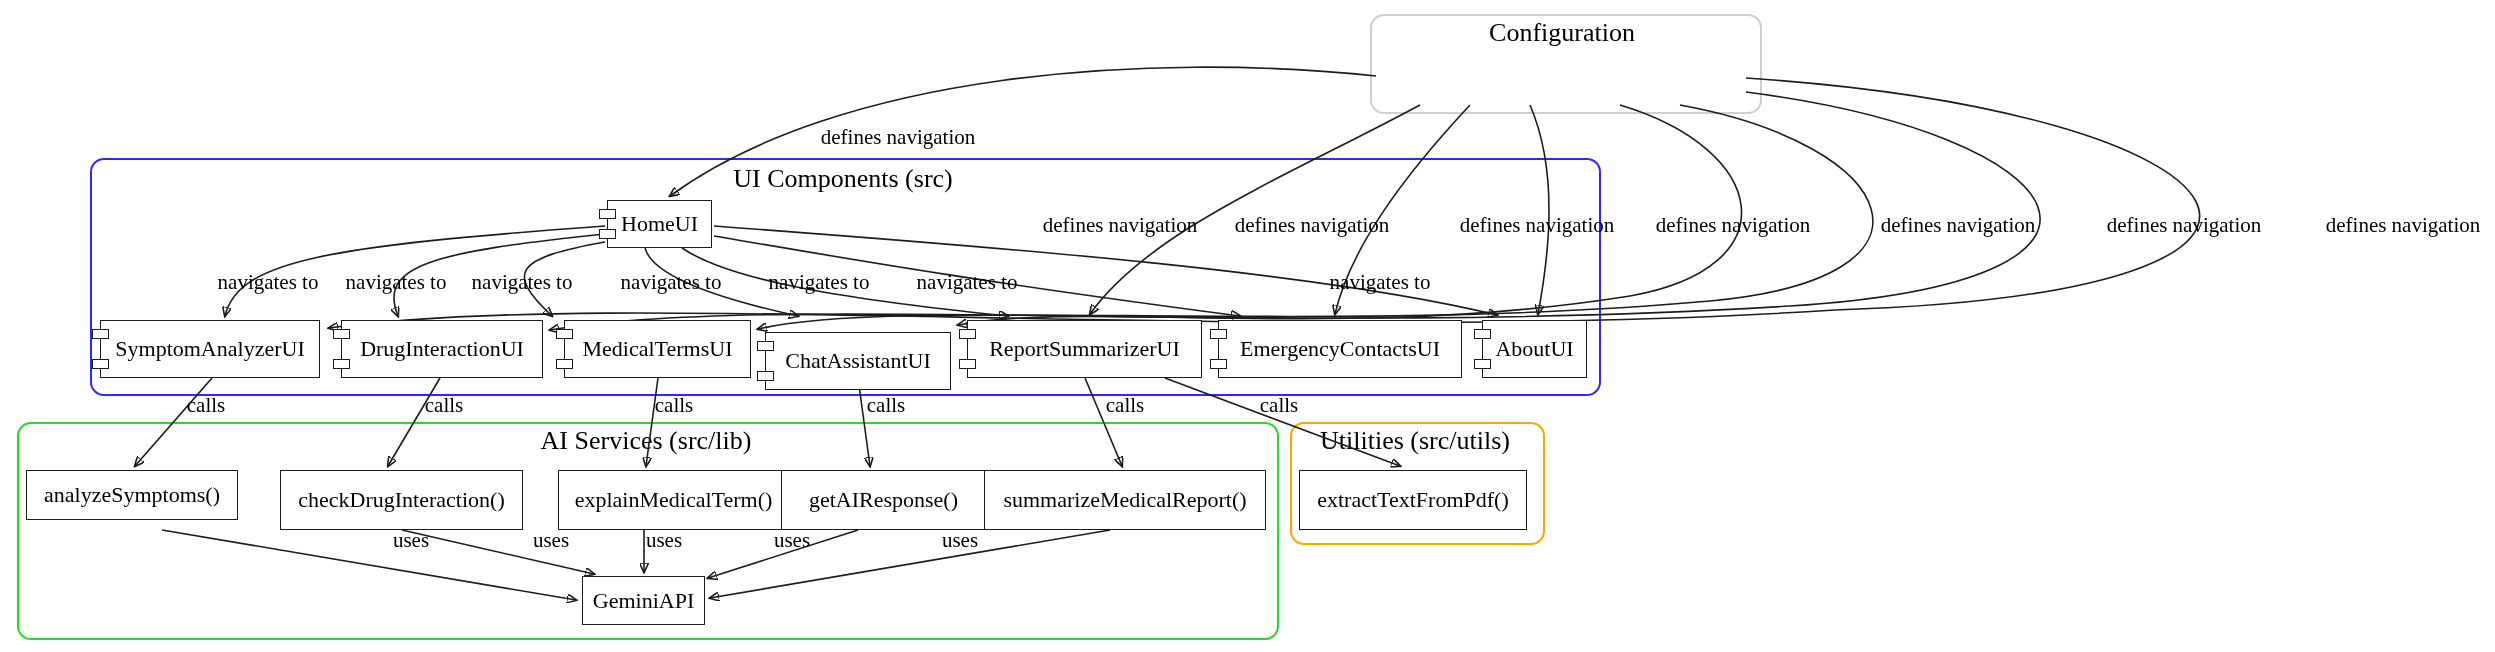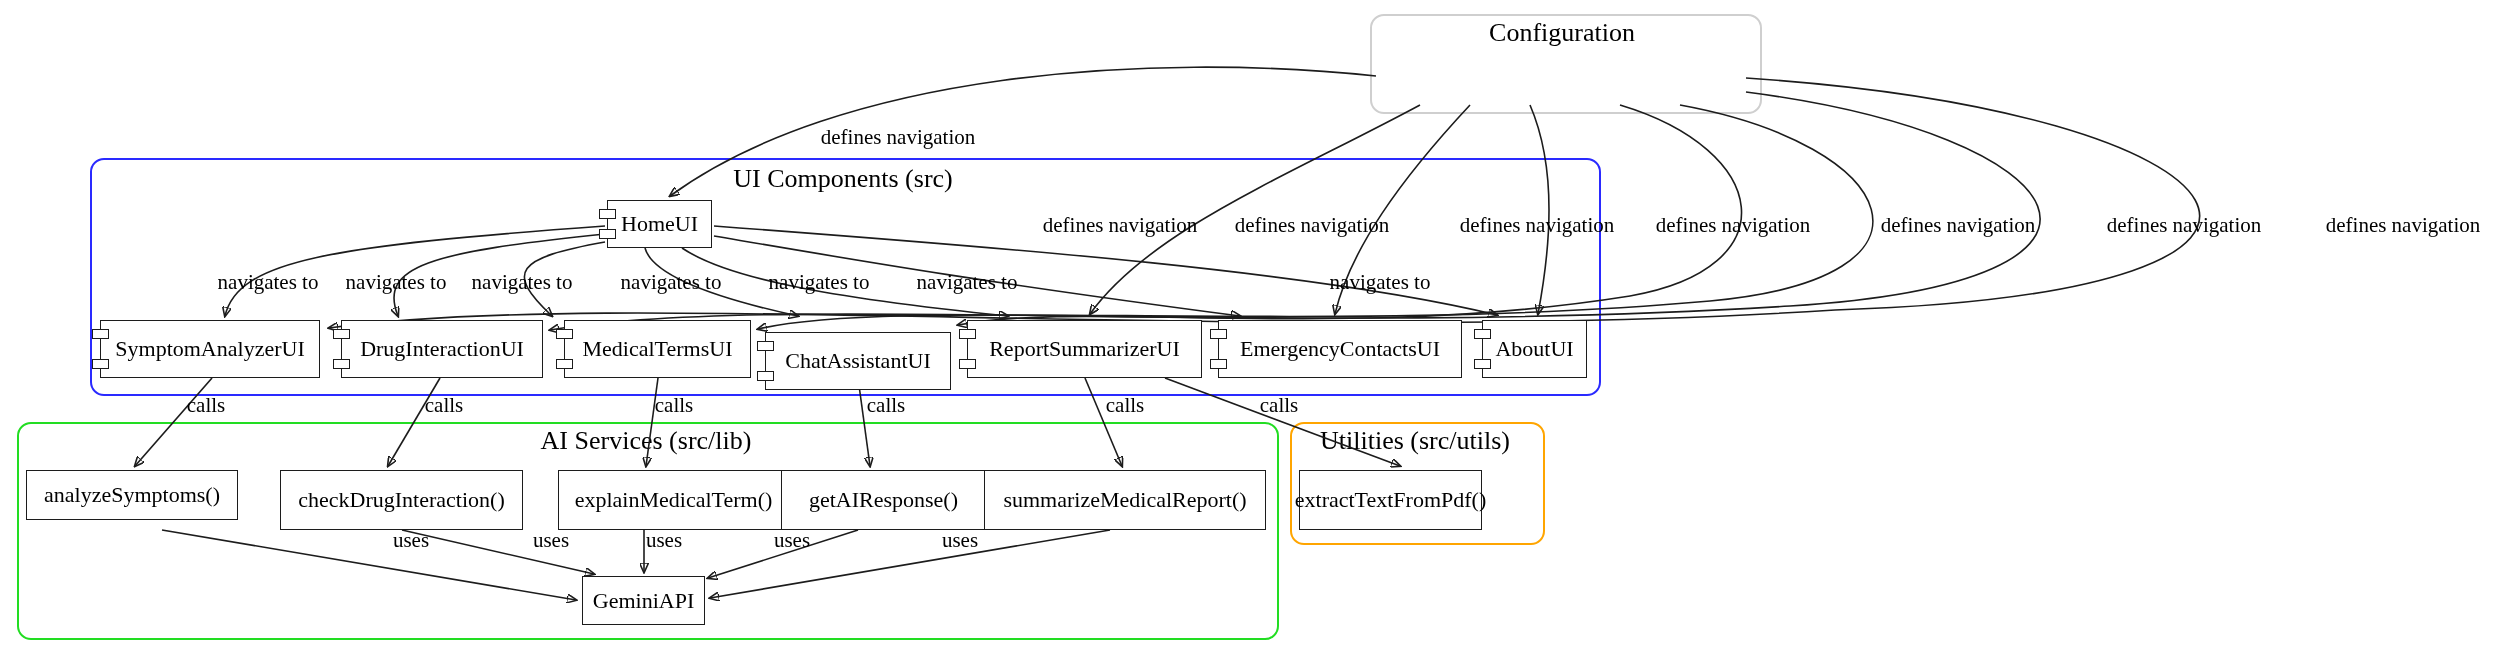--- a/index.html
+++ b/index.html
@@ -108,21 +108,21 @@
   <div class="node comp" style="left:1218px;top:320px;width:244px;height:58px;">EmergencyContactsUI</div>
   <div class="node comp" style="left:1482px;top:320px;width:105px;height:58px;">AboutUI</div>
 
   <div class="node" style="left:26px;top:470px;width:212px;height:50px;">analyzeSymptoms()</div>
   <div class="node" style="left:261px;top:470px;width:243px;height:60px;margin-left:19px;">checkDrugInteraction()</div>
   <div class="node" style="left:558px;top:470px;width:231px;height:60px;">explainMedicalTerm()</div>
   <div class="node" style="left:781px;top:470px;width:205px;height:60px;">getAIResponse()</div>
   <div class="node" style="left:984px;top:470px;width:282px;height:60px;">summarizeMedicalReport()</div>
   <div class="node" style="left:582px;top:576px;width:123px;height:49px;">GeminiAPI</div>
 
-  <div class="node" style="left:1299px;top:470px;width:183px;height:60px;">extractTextFromPdf()</div>
+  <div class="node" style="left:1299px;top:470px;width:228px;height:60px;">extractTextFromPdf()</div>
 
   <span class="edge-label" style="left:898px;top:137px;">defines navigation</span>
   <span class="edge-label" style="left:1120px;top:225px;">defines navigation</span>
   <span class="edge-label" style="left:1312px;top:225px;">defines navigation</span>
   <span class="edge-label" style="left:1537px;top:225px;">defines navigation</span>
   <span class="edge-label" style="left:1733px;top:225px;">defines navigation</span>
   <span class="edge-label" style="left:1958px;top:225px;">defines navigation</span>
   <span class="edge-label" style="left:2184px;top:225px;">defines navigation</span>
   <span class="edge-label" style="left:2403px;top:225px;">defines navigation</span>
 

